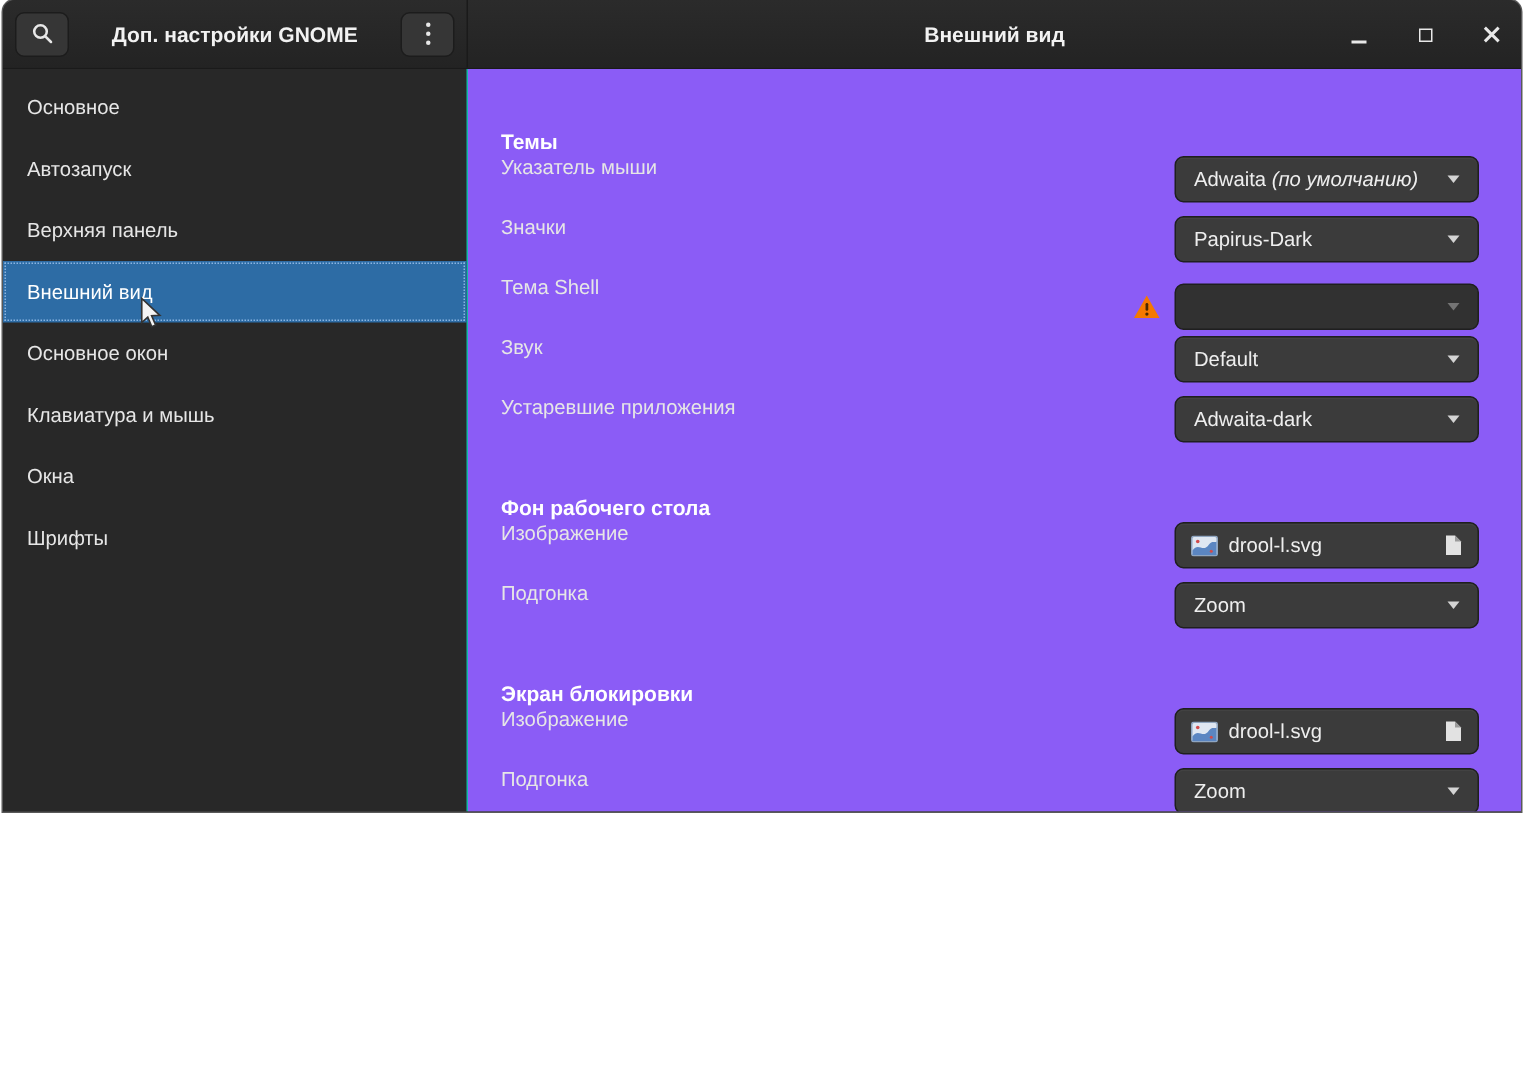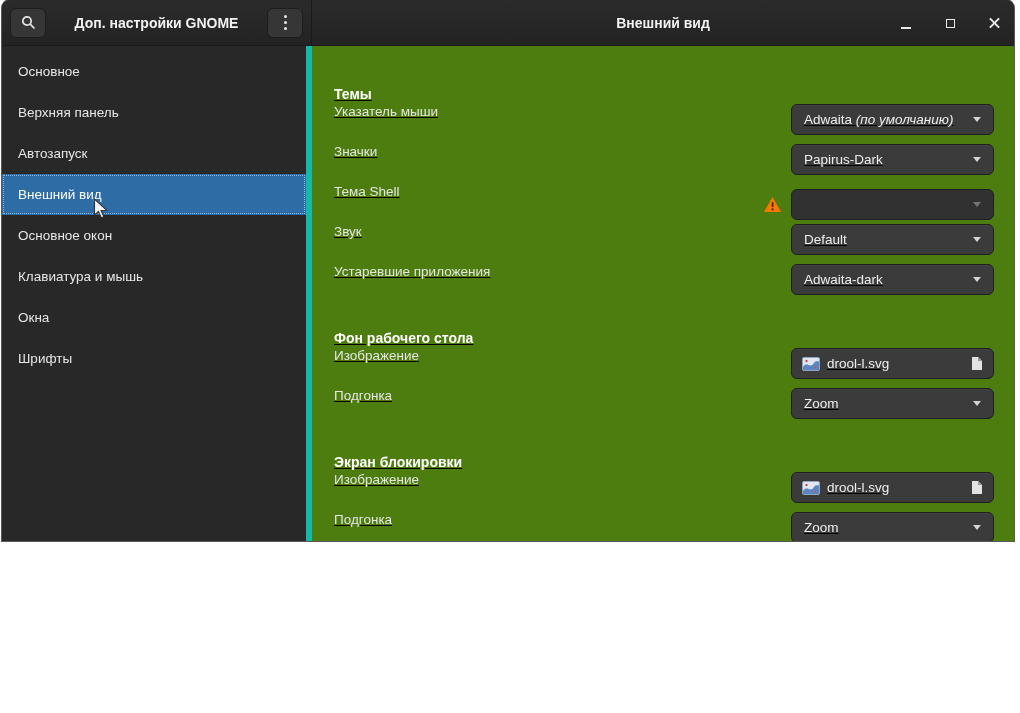--- a/index.html
+++ b/index.html
@@ -34,27 +34,27 @@
   .ic-max { width:9px; height:9px; border:1.5px solid #e8e8e8; }
   .ic-close { position:relative; width:11px; height:11px; }
   .ic-close:before,.ic-close:after { content:""; position:absolute; left:-1px; top:4.5px;
         width:13px; height:2px; background:#e8e8e8; }
   .ic-close:before { transform:rotate(45deg); }
   .ic-close:after  { transform:rotate(-45deg); }
 
   
   .bodyarea { flex:1; display:flex; min-height:0; }
   .sidebar { width:310px; flex:0 0 310px; background:#282828;
-             border-right:6px solid #14b8a6; padding-top:5px; position:relative; }
+             border-right:1px solid #14b8a6; padding-top:5px; position:relative; }
   .side-item { height:41px; display:flex; align-items:center; padding-left:16px;
                color:#e6e6e6; font-size:13.5px; cursor:pointer; }
   .side-item.selected { background:#2d6ca5; color:#ffffff;
                outline:1px dotted rgba(170,205,245,.75); outline-offset:-2px; }
 
-  .content { flex:1; background:#4d7c0f; padding:38px 20px 0 22px; overflow:hidden;text-decoration:underline; }
+  .content { flex:1; background:#8b5cf6; padding:38px 28px 0 22px; overflow:hidden; }
   .sect-hdr { height:20px; line-height:20px; color:#ffffff; font-weight:bold;
               font-size:14px; }
   .sect-hdr.mt { margin-top:24px; }
   .row { height:40px; display:flex; }
   .rowlabel { flex:1; color:#e6e6e6; font-size:13.5px; }
   .right-group { display:flex; align-items:center; gap:9px; }
 
   .combo { width:203px; height:31px; background:#3b3b3b; border:1px solid #1f1f1f;
            border-radius:6px; display:flex; align-items:center; padding:0 12px;
            color:#eeeeee; font-size:13.5px; cursor:pointer;
@@ -112,22 +112,22 @@
             <span class="ic-close"></span>
           </div>
       </div>
     </div>
   </div>
 
   <div class="bodyarea">
 
     <div class="sidebar">
       <div class="side-item">Основное</div>
+      <div class="side-item">Автозапуск</div>
       <div class="side-item">Верхняя панель</div>
-      <div class="side-item">Автозапуск</div>
       <div class="side-item selected">Внешний вид</div>
       <div class="side-item">Основное окон</div>
       <div class="side-item">Клавиатура и мышь</div>
       <div class="side-item">Окна</div>
       <div class="side-item">Шрифты</div>
 
       <span class="cursor">
         <svg width="17" height="23" viewBox="0 0 17 23">
             <path d="M1.5,1 L1.5,17 L5.5,13.4 L8.2,19.8 L10.8,18.7 L8.1,12.5 L13.5,12.2 Z" fill="#f4f4f4" stroke="#333" stroke-width="1.1"></path>
           </svg>

